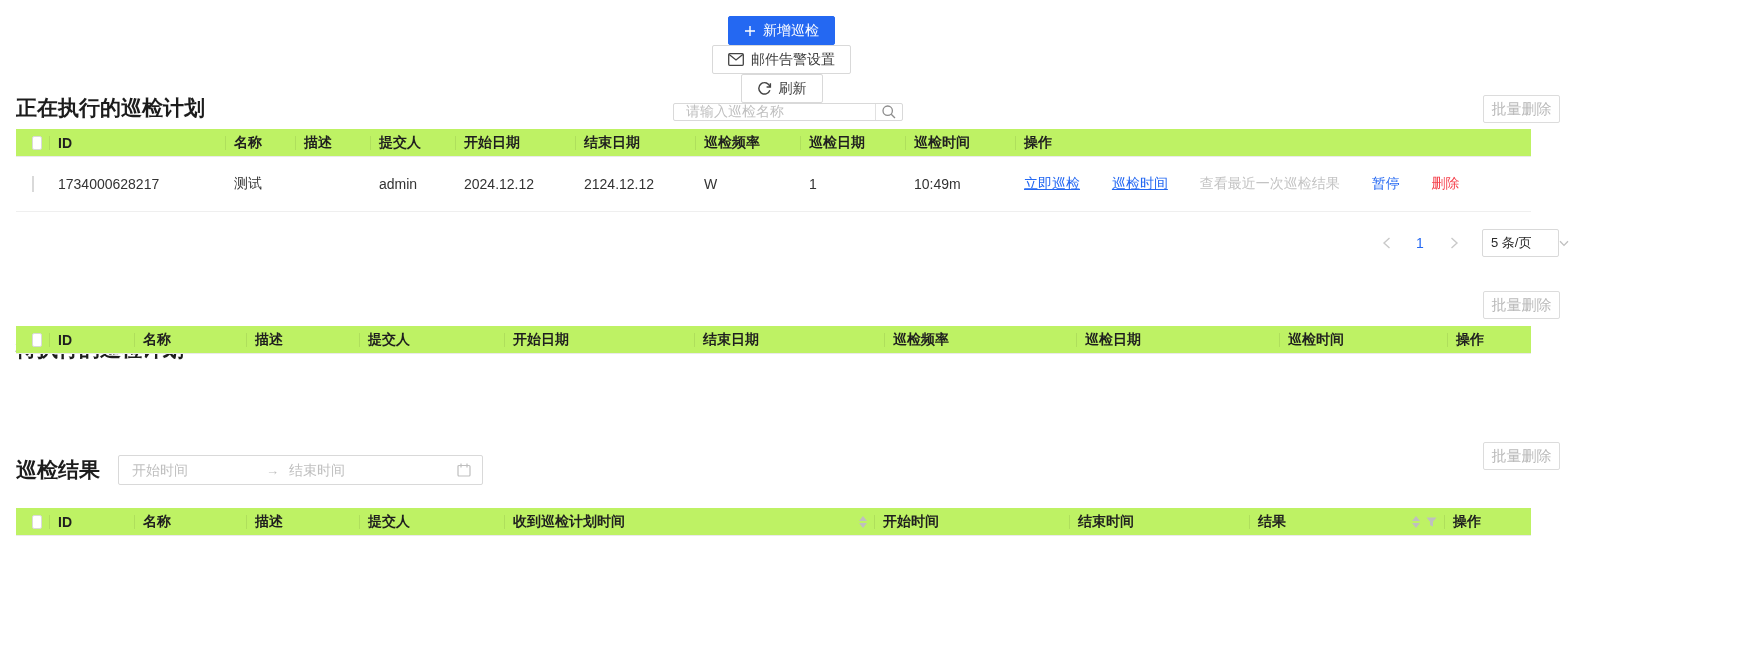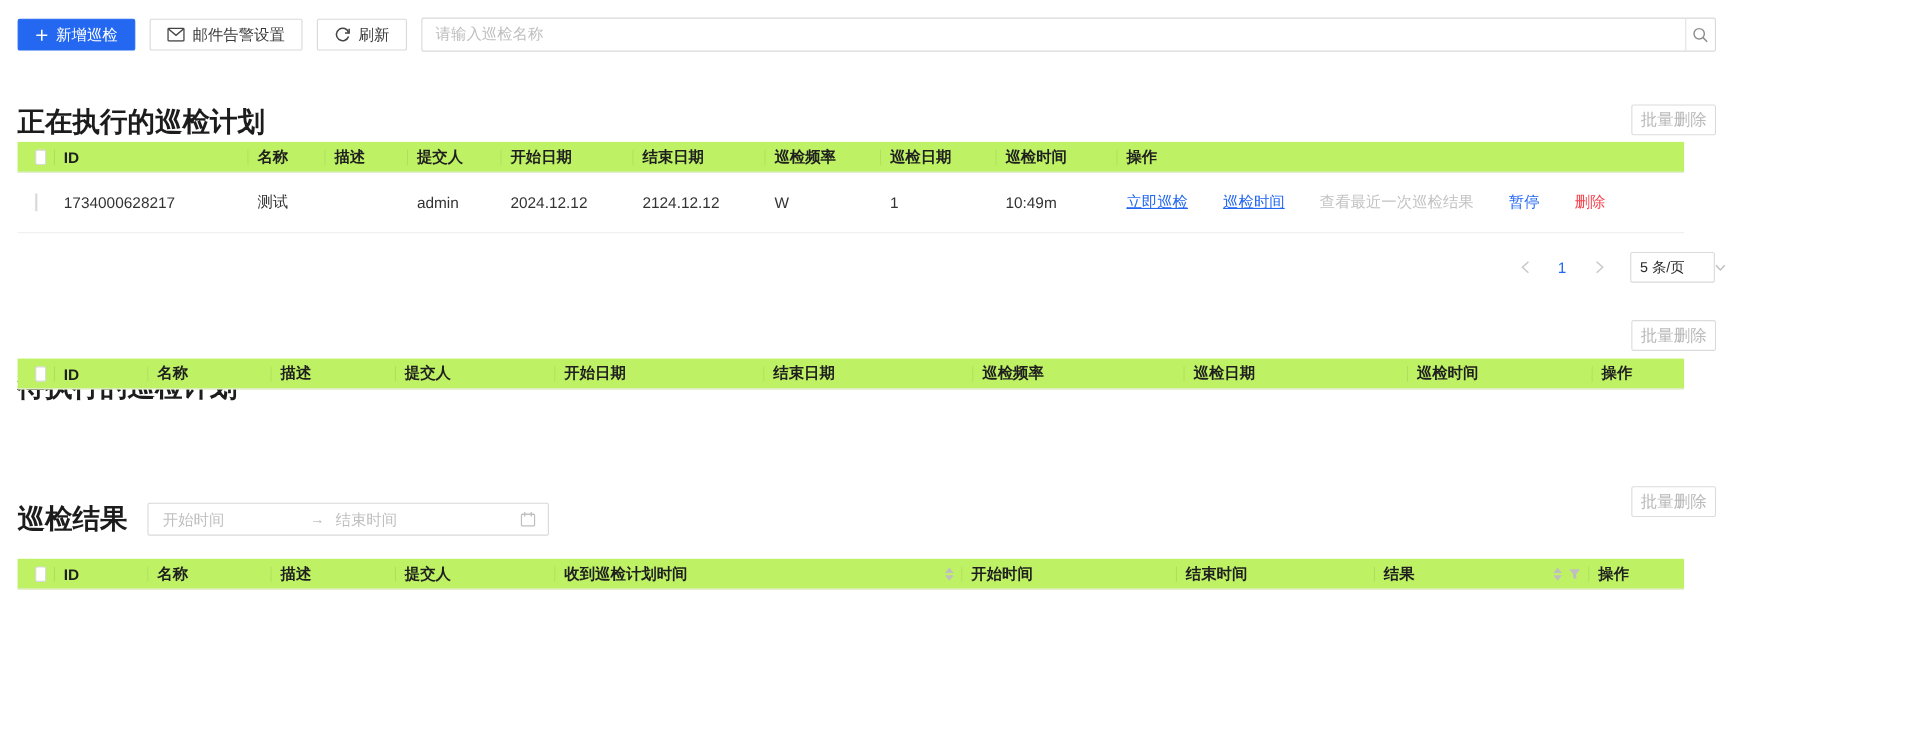--- a/index.html
+++ b/index.html
@@ -3,40 +3,40 @@
 <meta charset="utf-8">
 <style>
   * { box-sizing: border-box; }
   html,body { margin:0; padding:0; }
   body {
     width:1747px; height:670px; position:relative; overflow:hidden;
     background:#fff; color:#333;
     font-family:"Liberation Sans","DejaVu Sans",sans-serif; font-size:14px;
   }
   
-  .toolbar { position:absolute; left:16px; top:16px; width:1544px; display:flex; align-items:center; }
+  .toolbar { position:absolute; left:16px; top:16px; width:1544px; display:flex; align-items:center;flex-direction:column; }
   .btn {
     height:29px; border:1px solid #d9d9d9; background:#fff; border-radius:2px;
     display:inline-flex; align-items:center; justify-content:center; gap:7px;
     padding:0 15px; font-size:14px; color:#3b3b3b; cursor:pointer; white-space:nowrap;
   }
   .btn-primary { background:#2468f2; border-color:#2468f2; color:#fff; }
   .toolbar .btn { margin-right:13px; }
   .search-wrap {
     flex:1; height:31px; border:1px solid #d9d9d9; border-radius:2px;
     display:flex; align-items:stretch; background:#fff;
   }
   .search-wrap input {
     flex:1; border:0; outline:0; padding:0 12px; font-size:14px; color:#333;
     font-family:Liberation Mono, monospace; background:transparent;
   }
   .search-wrap input::placeholder { color:#bfbfbf; }
   .search-suffix { width:27px; border-left:1px solid #e1e1e1; display:flex; align-items:center; justify-content:center; cursor:pointer; }
   
-  .sec-title { position:absolute; left:16px; font-size:25px; font-weight:bold; color:#1c1c1c; white-space:nowrap; }
+  .sec-title { position:absolute; left:16px; font-size:21px; font-weight:bold; color:#1c1c1c; white-space:nowrap; }
   .batch-btn {
     position:absolute; left:1483px; width:77px; height:28px;
     border:1px solid #dcdcdc; background:#fff; border-radius:2px;
     display:flex; align-items:center; justify-content:center;
     font-size:15px; color:#b9b9b9; cursor:pointer; white-space:nowrap;
   }
   
   .tbl { position:absolute; left:16px; width:1515px; }
   .thead {
     display:grid; height:28px; background:#bef264; align-items:center;

